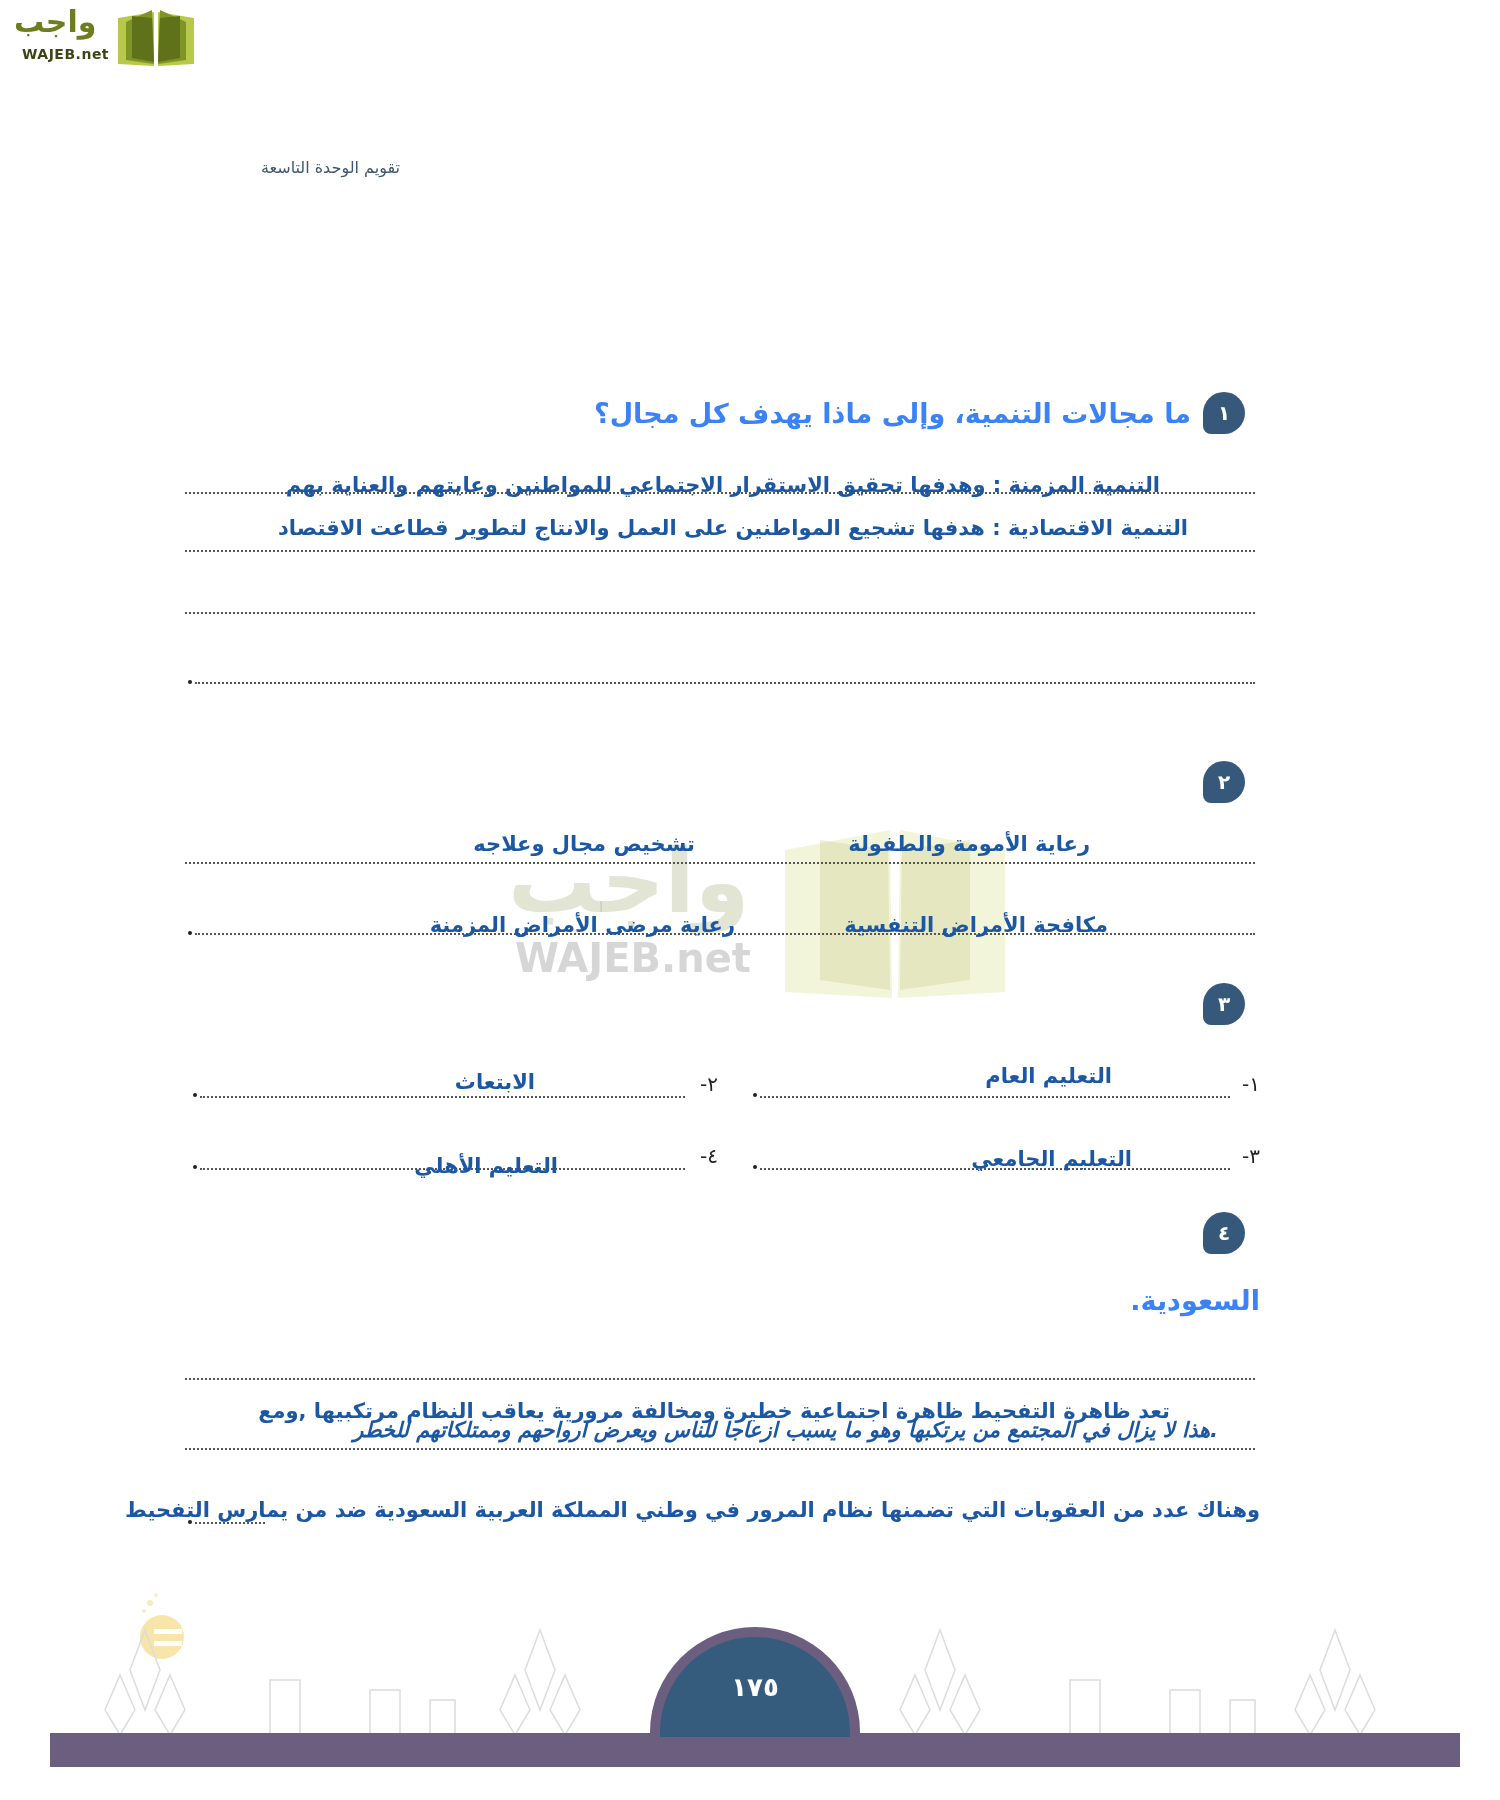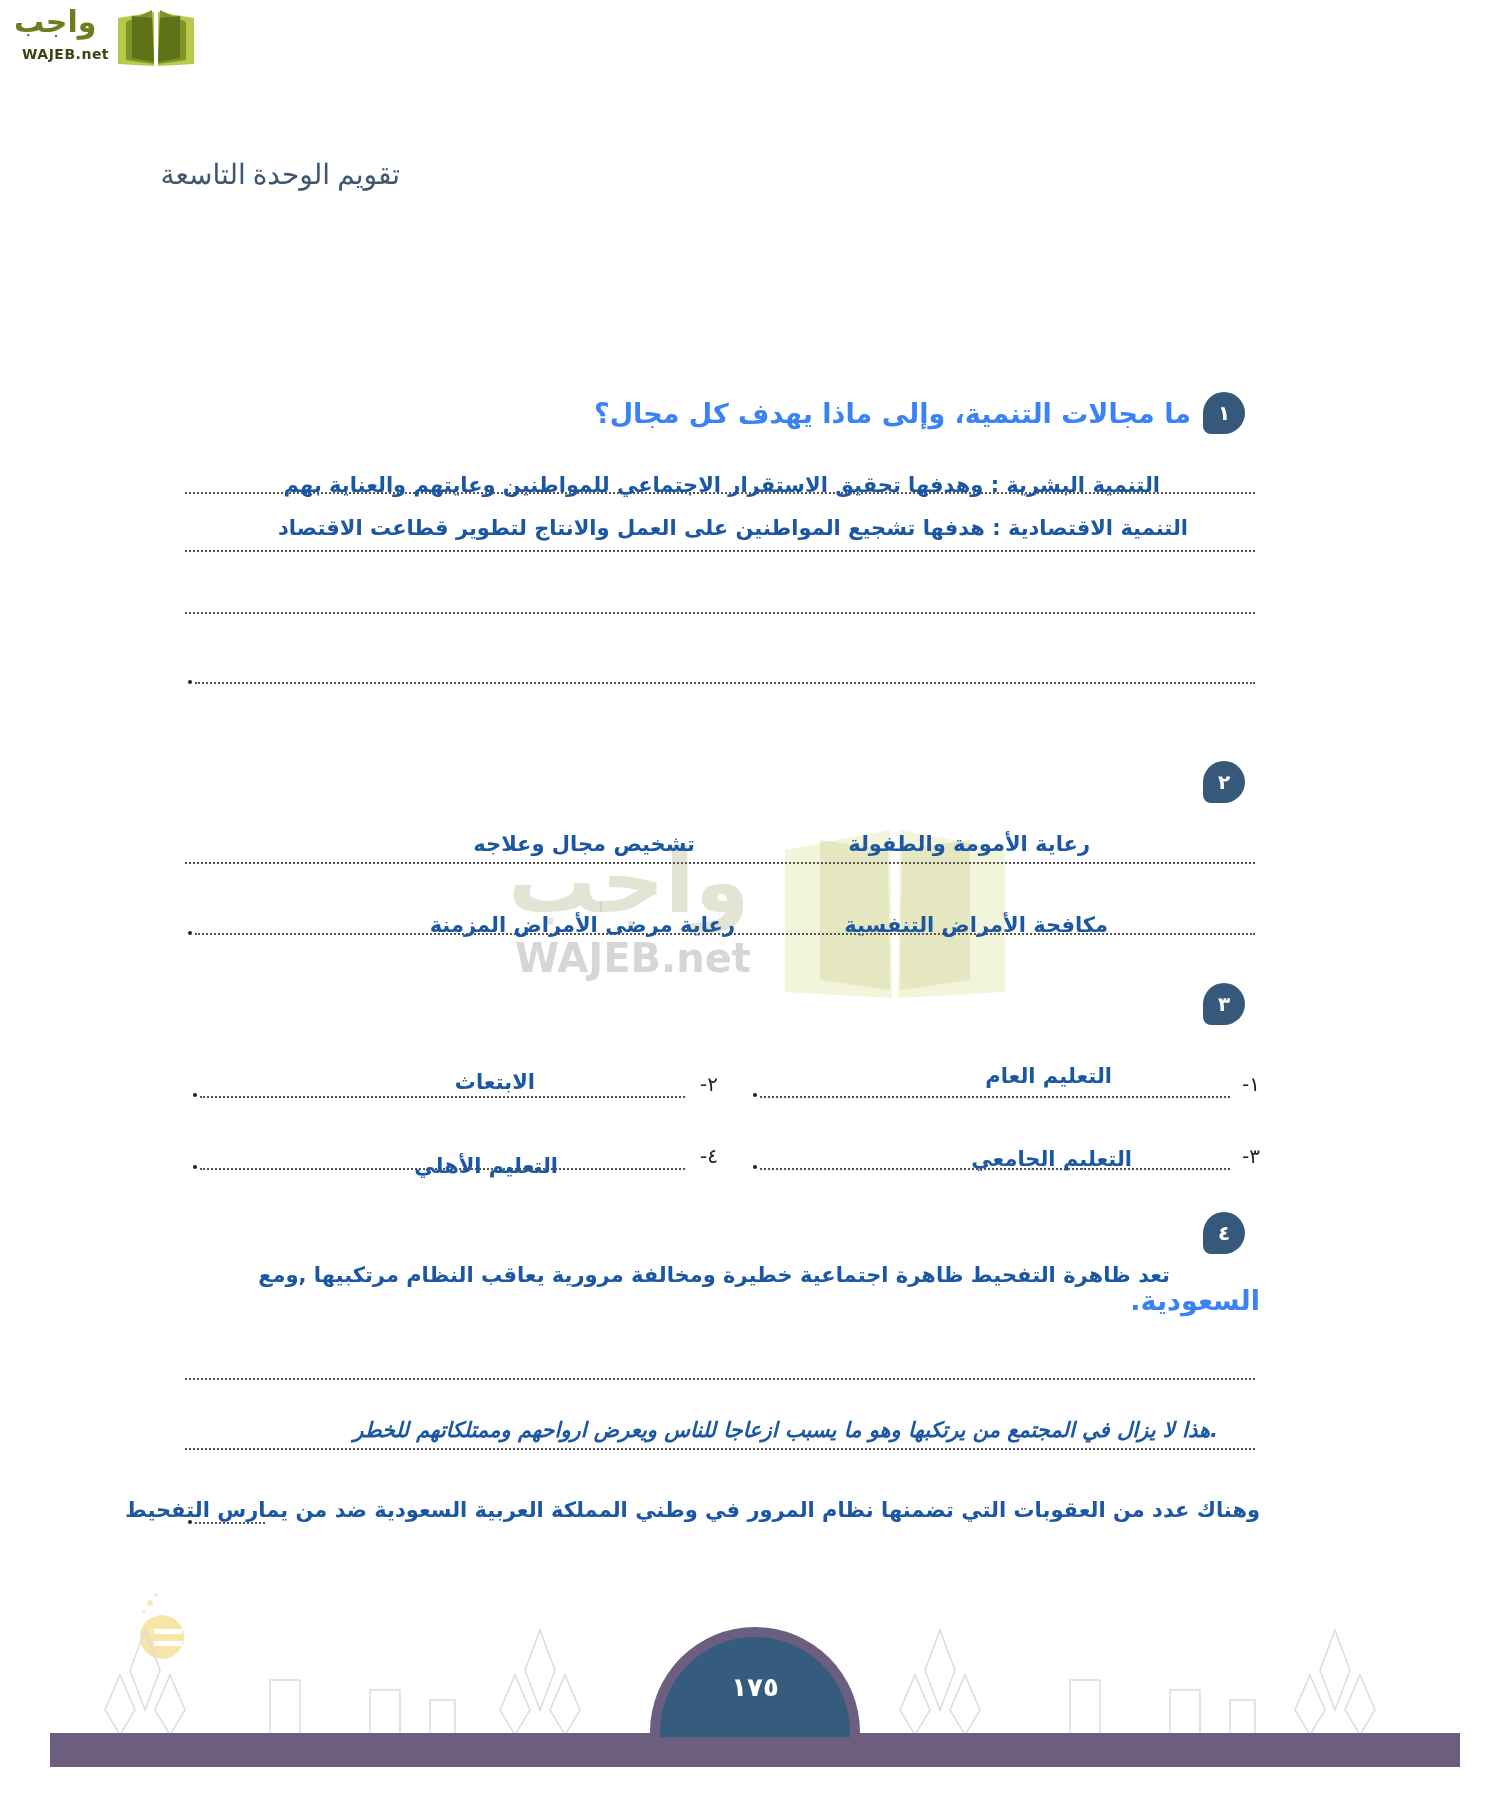--- a/index.html
+++ b/index.html
@@ -8,21 +8,21 @@
       background: #ffffff;
       font-family: "DejaVu Sans", sans-serif;
     }
     .abs { position: absolute; }
     
     .logo { left: 10px; top: 4px; width: 180px; height: 64px; }
     .logo-word { position: absolute; left: 4px; top: 0; font-size: 30px; font-weight: bold; color: #6e7d1f; direction: rtl; }
     .logo-net { position: absolute; left: 12px; top: 42px; font-size: 14px; font-weight: bold; color: #3f4415; letter-spacing: 0.5px; }
     .logo-book { position: absolute; left: 106px; top: 4px; width: 80px; height: 60px; }
 
-    .unit-title { right: 1100px; top: 158px; font-size: 28px; color: #3e5670; direction: rtl; white-space: nowrap; font-family: Liberation Serif, serif; }
+    .unit-title { right: 1100px; top: 158px; font-size: 16px; color: #3e5670; direction: rtl; white-space: nowrap; }
 
     .question { right: 255px; direction: rtl; display: flex; align-items: center; gap: 12px; white-space: nowrap; }
     .q-badge {
       width: 42px; height: 42px; background: #36587a; color: #fff;
       border-radius: 50% 50% 50% 8px; display: flex; align-items: center; justify-content: center;
       font-size: 20px; font-weight: bold; flex: 0 0 auto;
     }
     .q-text { font-size: 27px; font-weight: bold; color: #3b82f6; }
 
     .dots { position: absolute; height: 0; border-bottom: 2px dotted #555; }
@@ -75,21 +75,21 @@
   <path d="M225 30 L120 10 L118 178 L225 172 Z" fill="rgba(220,225,150,0.35)"></path>
   <path d="M40 20 L108 30 L110 170 L40 160 Z" fill="rgba(200,205,140,0.35)"></path>
   <path d="M190 20 L122 30 L120 170 L190 160 Z" fill="rgba(200,205,140,0.35)"></path>
 </svg>
 
 <div class="abs question" style="top:392px;">
   <span class="q-badge">١</span>
   <span class="q-text">ما مجالات التنمية، وإلى ماذا يهدف كل مجال؟</span>
 </div>
 <div class="dots" style="left:185px; width:1070px; top:492px;"></div>
-<div class="ans" style="right:340px; top:473px;">التنمية البشرية : وهدفها تحقيق الاستقرار الاجتماعي للمواطنين وعايتهم والعناية بهم</div>
+<div class="ans" style="right:340px; top:473px;">التنمية المزمنة : وهدفها تحقيق الاستقرار الاجتماعي للمواطنين وعايتهم والعناية بهم</div>
 <div class="dots" style="left:185px; width:1070px; top:550px;"></div>
 <div class="ans" style="right:312px; top:516px;">التنمية الاقتصادية : هدفها تشجيع المواطنين على العمل والانتاج لتطوير قطاعت الاقتصاد</div>
 <div class="dots" style="left:185px; width:1070px; top:612px;"></div>
 <div class="dots" style="left:195px; width:1060px; top:682px;"></div>
 <div class="bullet" style="left:188px; top:680px;"></div>
 
 <div class="abs question" style="top:761px;">
   <span class="q-badge">٢</span>
 </div>
 <div class="dots" style="left:185px; width:1070px; top:862px;"></div>
@@ -119,21 +119,21 @@
 <div class="ans" style="right:368px; top:1147px;">التعليم الجامعي</div>
 <span class="num" style="right:782px; top:1144px;">٤-</span>
 <div class="dots" style="left:200px; width:485px; top:1168px;"></div>
 <div class="bullet" style="left:193px; top:1165px;"></div>
 <div class="ans" style="right:942px; top:1154px;">التعليم الأهلي</div>
 
 <div class="abs question" style="top:1212px;">
   <span class="q-badge">٤</span>
 </div>
 <div class="abs q-text" style="right:240px; top:1285px; direction:rtl; white-space:nowrap;">السعودية.</div>
-<div class="ans" style="right:330px; top:1263px;">تعد ظاهرة التفحيط ظاهرة اجتماعية خطيرة ومخالفة مرورية يعاقب النظام مرتكبيها ,ومع</div>
+<div class="ans" style="right:330px; top:1399px;">تعد ظاهرة التفحيط ظاهرة اجتماعية خطيرة ومخالفة مرورية يعاقب النظام مرتكبيها ,ومع</div>
 <div class="dots" style="left:185px; width:1070px; top:1378px;"></div>
 <div class="ans" style="right:282px; top:1418px;font-style:italic;">.هذا لا يزال في المجتمع من يرتكبها وهو ما يسبب ازعاجا للناس ويعرض ارواحهم وممتلكاتهم للخطر</div>
 <div class="dots" style="left:185px; width:1070px; top:1448px;"></div>
 <div class="ans" style="right:240px; top:1498px;">وهناك عدد من العقوبات التي تضمنها نظام المرور في وطني المملكة العربية السعودية ضد من يمارس التفحيط</div>
 <div class="dots" style="left:195px; width:70px; top:1522px;"></div>
 <div class="bullet" style="left:188px; top:1520px;"></div>
 
 <svg class="abs corner-logo" viewBox="0 0 60 80">
   <circle cx="32" cy="52" r="22" fill="#f6dc8c" opacity="0.75"></circle>
   <rect x="24" y="44" width="28" height="5" fill="#fff"></rect>

